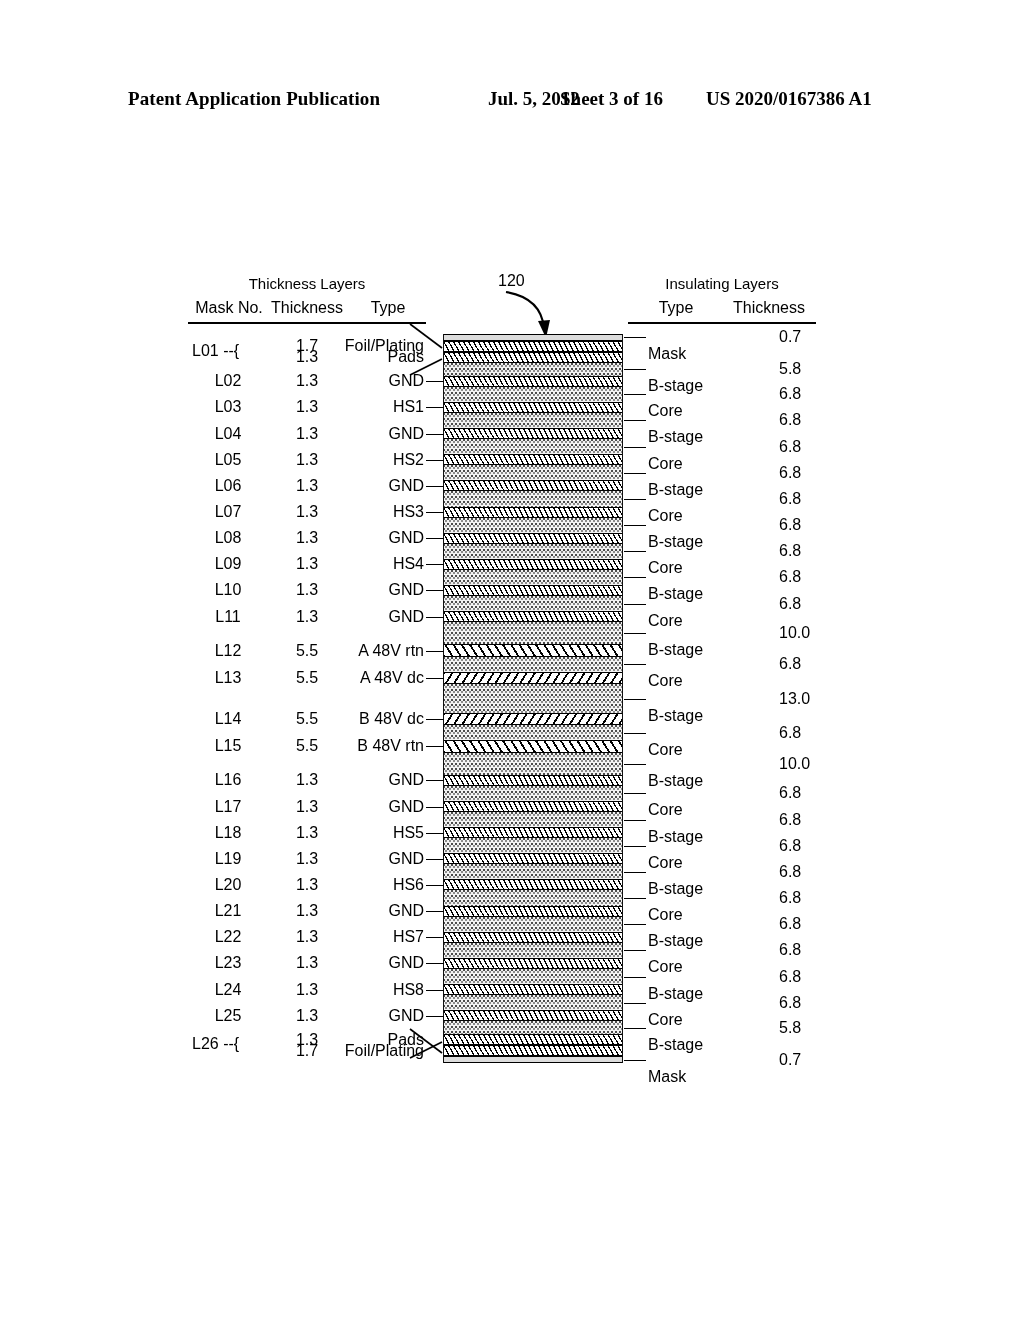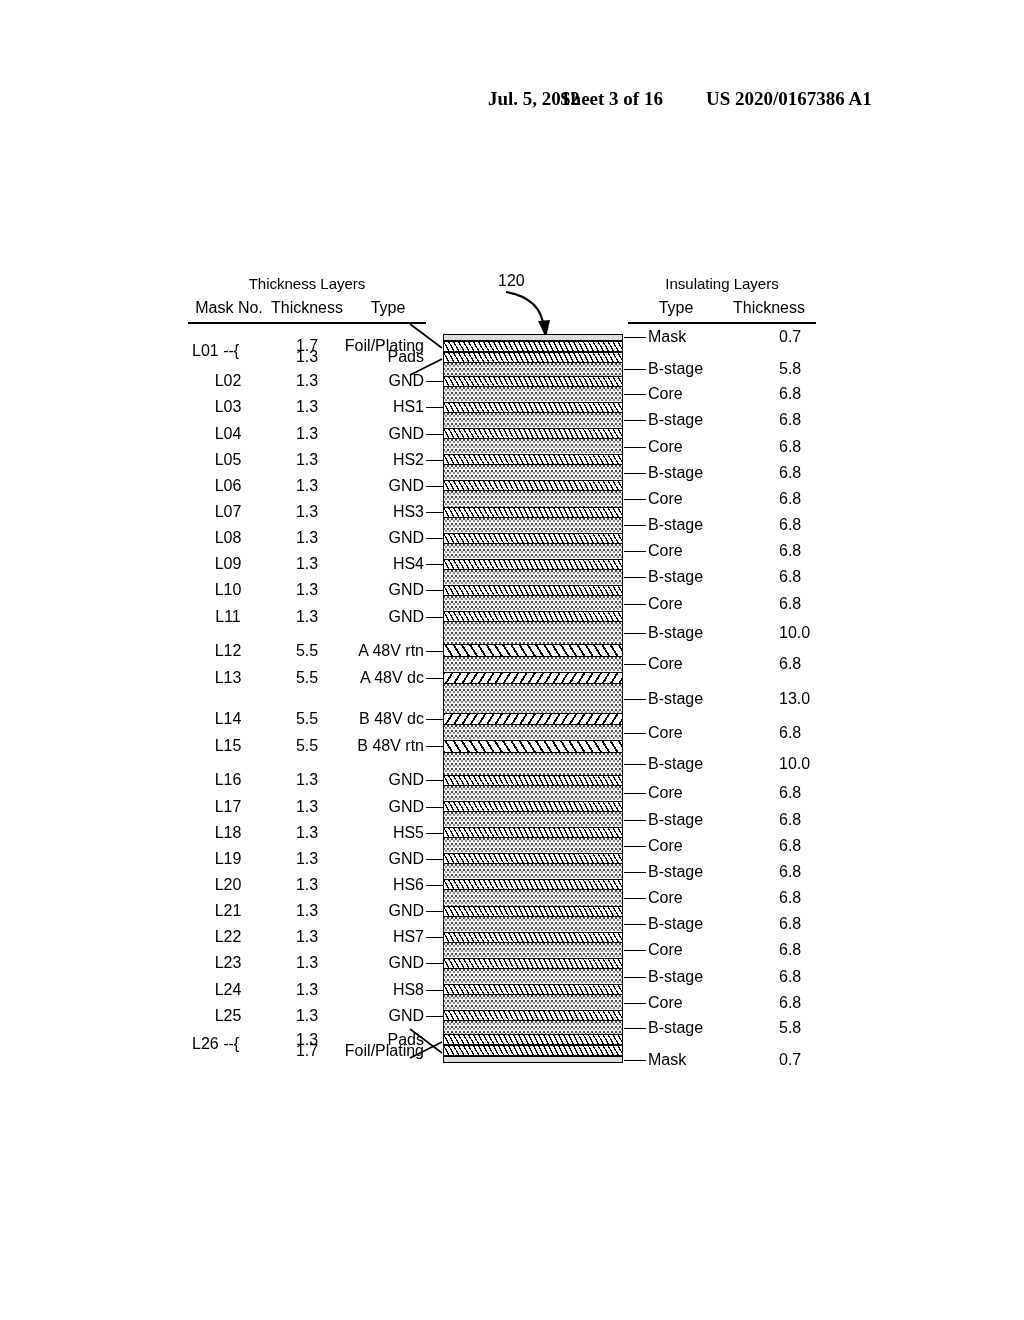--- a/index.html
+++ b/index.html
@@ -75,21 +75,21 @@
   .c-ty   {position:absolute;left:300px;width:124px;text-align:right;}
 
   
   .c-lead{
     position:absolute;
     height:0;border-top:1.6px solid #000;
   }
 
   
   .i-row{position:absolute;height:16px;font-size:16px;white-space:nowrap;}
-  .i-ty{position:absolute;left:648px;width:110px;text-align:left;}
+  .i-ty{position:absolute;left:648px;width:110px;text-align:left;margin-top:17px;}
   .i-th{position:absolute;left:779px;width:60px;text-align:left;}
   .i-lead{position:absolute;height:0;border-top:1.6px solid #000;}
 
   
   .brace-lbl{
     position:absolute;font-size:16px;white-space:nowrap;
   }
 
   
   #stack{
@@ -150,20 +150,21 @@
   #fig-caption{
     position:absolute;left:0;top:1088px;width:1024px;
     text-align:center;font-size:17px;font-weight:bold;
     font-family:"Liberation Sans", sans-serif;
   }
 </style>
 </head>
 <body>
 
 <div id="page-header">
+  <span class="hdr-pub">Patent Application Publication</span>
   <span class="hdr-date">Jul. 5, 2012</span>
   <span class="hdr-sheet">Sheet 3 of 16</span>
   <span class="hdr-patno">US 2020/0167386 A1</span>
 </div>
 
 <div id="figure">
 
   <div class="grp-title" id="grp-conductive">Thickness Layers</div>
   <div class="grp-title" id="grp-insulating">Insulating Layers</div>
 

